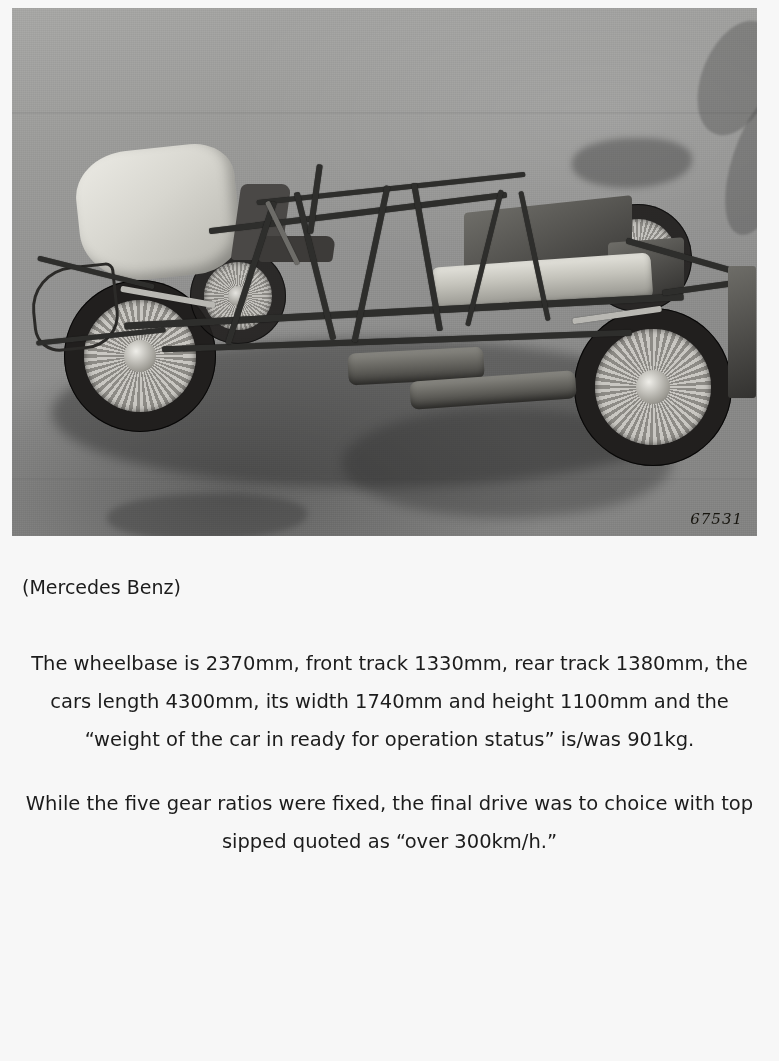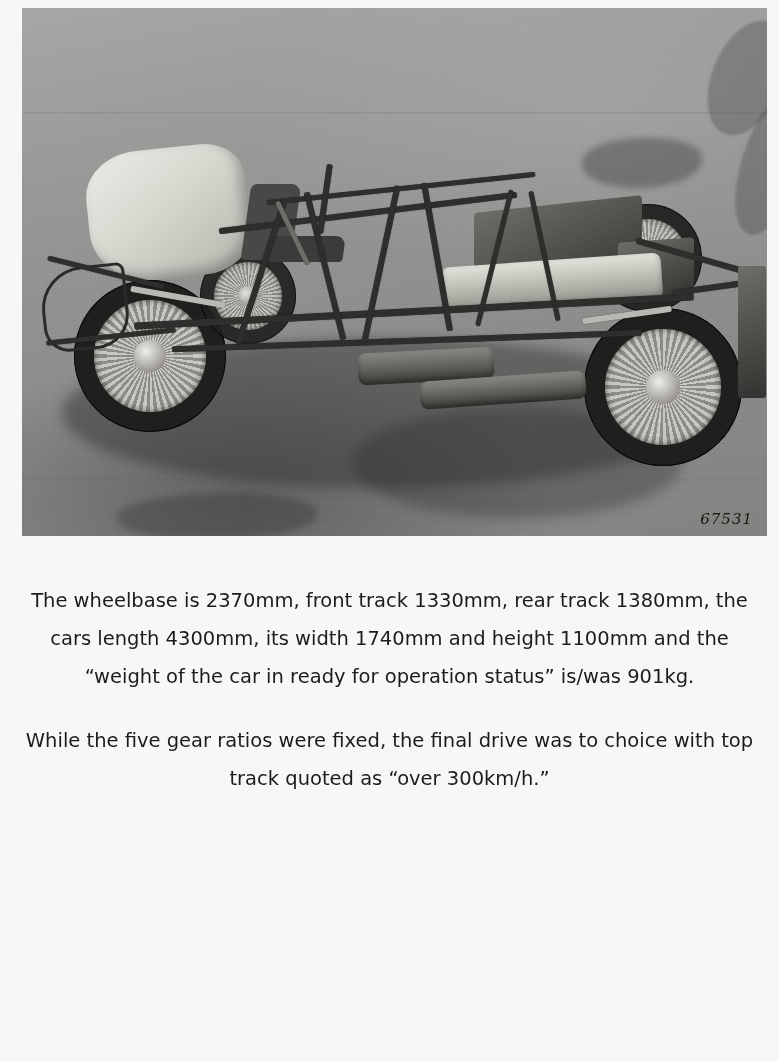--- a/index.html
+++ b/index.html
@@ -17,21 +17,21 @@
   .page {
     width: 779px;
     min-height: 1061px;
     background: #f7f7f7;
     box-sizing: border-box;
     padding: 0;
     position: relative;
   }
   .figure {
     position: relative;
-    margin: 8px 24px 0 22px;
+    margin: 8px 24px 0 12px;
     width: 745px;
     height: 528px;
     background: #8e8e8e;
     overflow: hidden;
   }
   
   .photo {
     position: absolute;
     inset: 0;
     background:
@@ -224,19 +224,20 @@
 
     <div class="nose-frame" style="left:20px;top:258px;width:80px;height:78px;transform:rotate(-6deg);"></div>
     <div class="tube" style="left:24px;top:262px;width:120px;height:5px;transform:rotate(14deg);"></div>
     <div class="tube" style="left:24px;top:326px;width:130px;height:5px;transform:rotate(-6deg);"></div>
 
     <div class="engine" style="left:716px;top:258px;width:28px;height:132px;border-radius:3px;"></div>
 
     <span class="photo-number">67531</span>
   </div>
 
+  <div class="caption">(Mercedes Benz)</div>
 
   <div class="body-text">
     <p>The wheelbase is 2370mm, front track 1330mm, rear track 1380mm, the cars length 4300mm, its width 1740mm and height 1100mm and the “weight of the car in ready for operation status” is/was 901kg.</p>
-    <p>While the five gear ratios were fixed, the final drive was to choice with top track quoted as “over 300km/h.”</p>
+    <p>While the five gear ratios were fixed, the final drive was to choice with top sipped quoted as “over 300km/h.”</p>
   </div>
 
 </div>
 
 </body></html>

